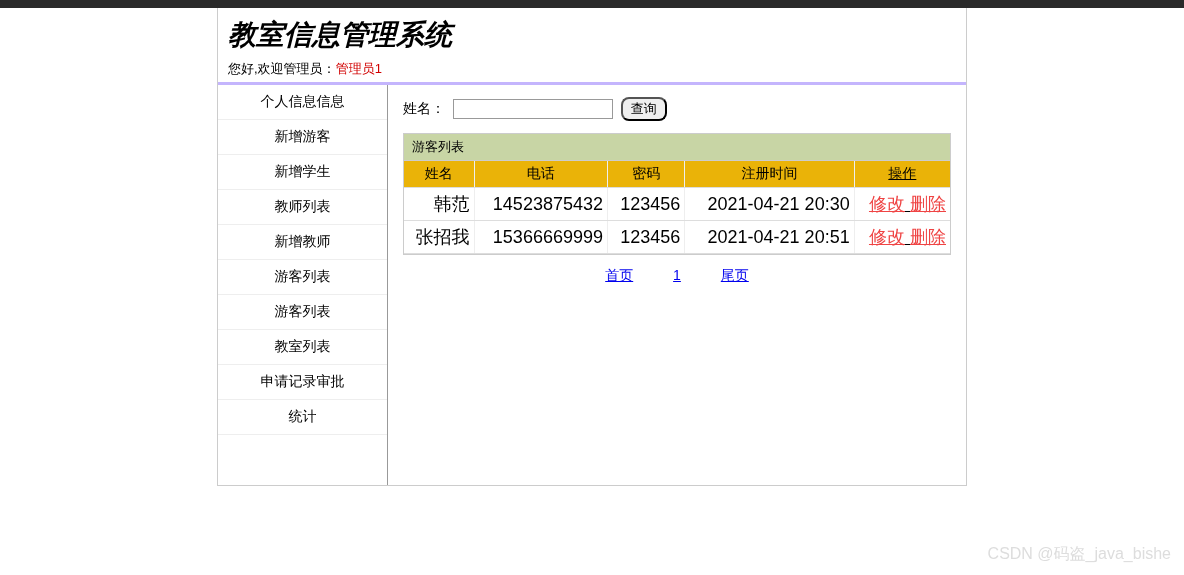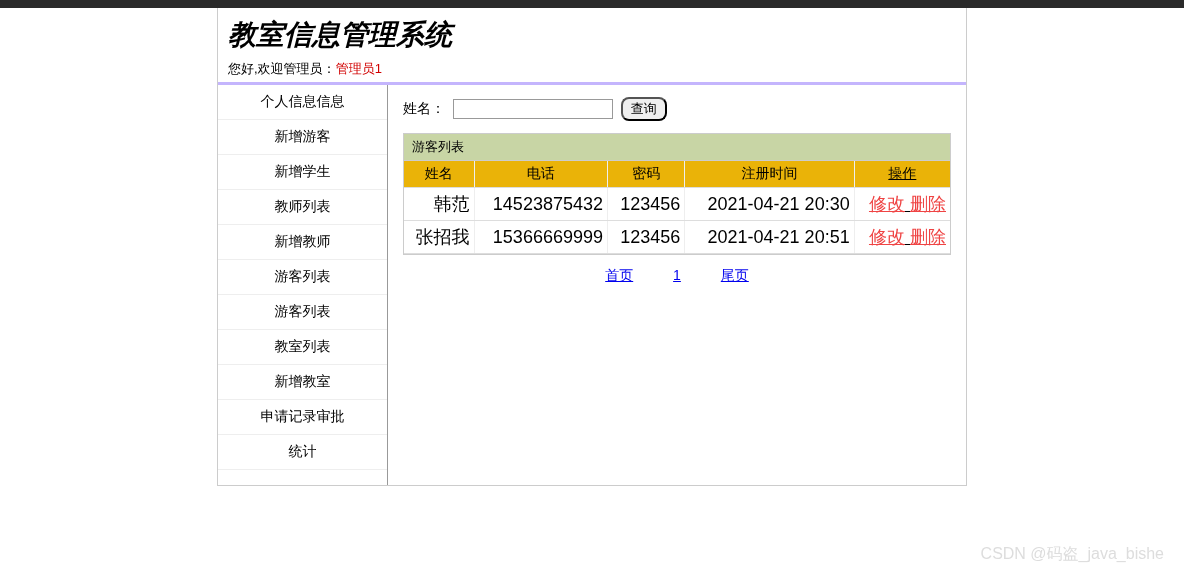--- a/index.html
+++ b/index.html
@@ -124,21 +124,21 @@
     }
     .page-link {
       color: #0000EE;
       text-decoration: underline;
       cursor: pointer;
       margin: 0 18px;
     }
     .watermark {
       position: fixed;
       bottom: 10px;
-      right: 20px;
+      right: 13px;
       color: #ddd;
       font-size: 16px;
     }
   </style>
 </head>
 <body>
 
 <div class="browser-bar"></div>
 
 <div class="main-container">
@@ -152,21 +152,20 @@
   <div class="content">
     <div class="sidebar">
       <div class="sidebar-item">个人信息信息</div>
       <div class="sidebar-item">新增游客</div>
       <div class="sidebar-item">新增学生</div>
       <div class="sidebar-item">教师列表</div>
       <div class="sidebar-item">新增教师</div>
       <div class="sidebar-item">游客列表</div>
       <div class="sidebar-item">游客列表</div>
       <div class="sidebar-item">教室列表</div>
-      <div class="sidebar-item">新增教室</div>
       <div class="sidebar-item">申请记录审批</div>
       <div class="sidebar-item">统计</div>
     </div>
 
     <div class="main-area">
       <div class="search-row">
         <span>姓名：</span>
         <input type="text" class="search-input" style="">
         <button class="search-btn">查询</button>
       </div>

